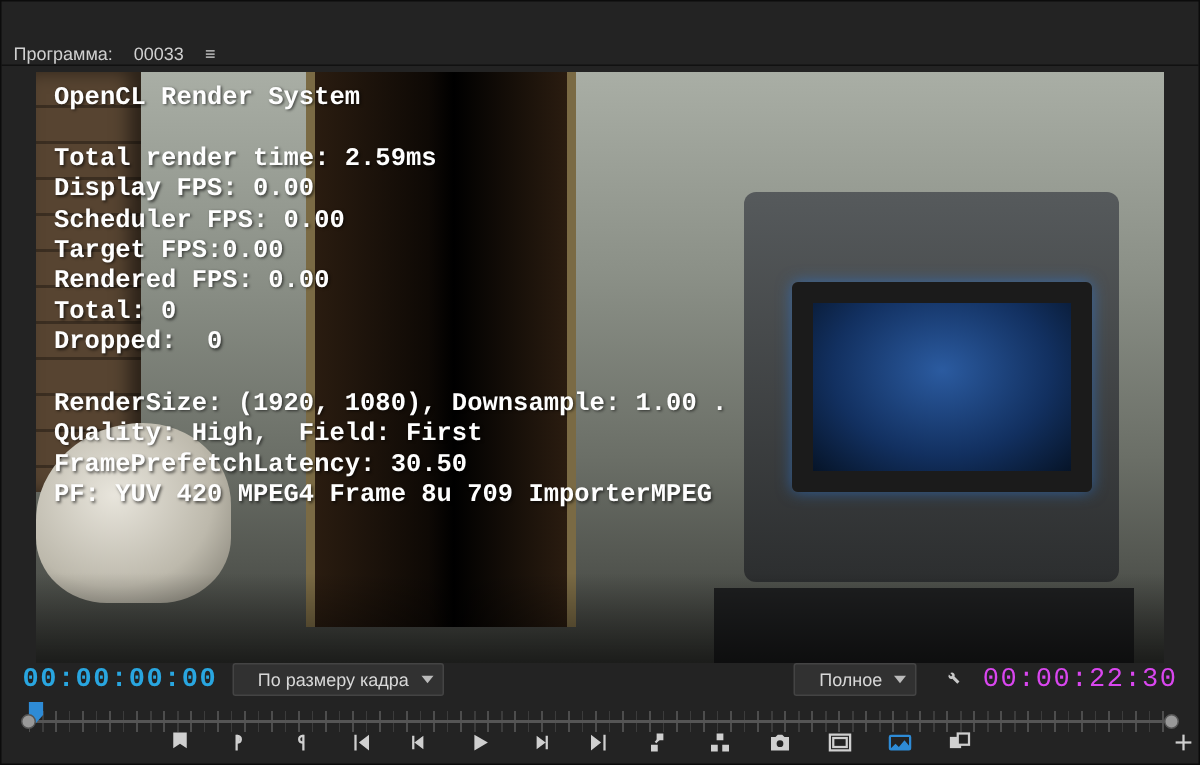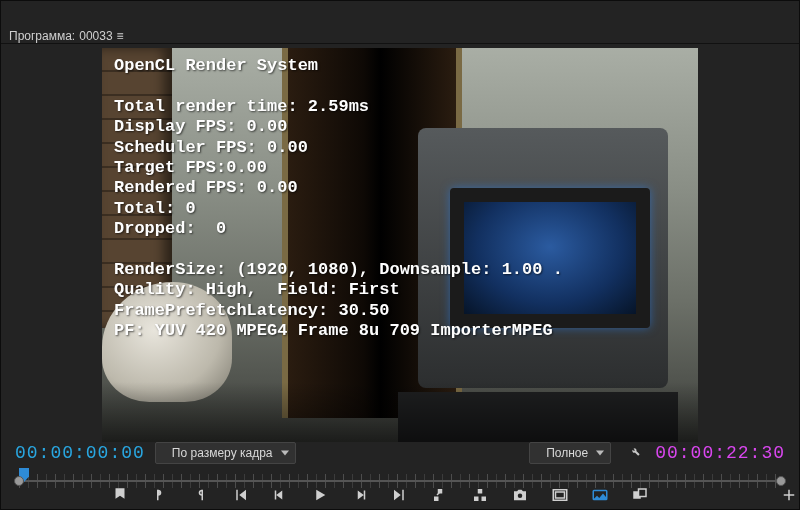--- a/index.html
+++ b/index.html
@@ -1,21 +1,21 @@
 <!DOCTYPE html>
 <html><head>
 <meta charset="utf-8">
 <style>
   * { box-sizing: border-box; margin: 0; padding: 0; }
   html, body { width: 800px; height: 510px; background: #1a1a1a; font-family: "Segoe UI", Arial, sans-serif; color: #c8c8c8; overflow: hidden; }
   .panel { width: 800px; height: 510px; background: #232323; border: 1px solid #0c0c0c; display: flex; flex-direction: column; }
-  .titlebar { height: 22px; display: flex; align-items: center; padding: 0 8px; gap: 4px; font-size: 12px; color: #d0d0d0; border-bottom: 1px solid #111; margin-top: 28px; }
+  .titlebar { height: 22px; display: flex; align-items: center; padding: 0 8px; gap: 14px; font-size: 12px; color: #d0d0d0; border-bottom: 1px solid #111; margin-top: 28px; }
   .titlebar .menu-icon { cursor: pointer; color: #d0d0d0; }
   .viewport-wrap { flex: 1; display: flex; align-items: center; justify-content: center; padding: 4px 4px 0 4px; }
-  .viewport { width: 596px; height: 394px; position: relative; background:
+  .viewport { width: 752px; height: 394px; position: relative; background:
       linear-gradient(180deg, #a9aea5 0%, #8a8f86 35%, #6b6f67 65%, #3d3f3b 100%);
       overflow: hidden; }
   
   .shelf { position:absolute; left:0; top:0; width:70px; height:280px;
     background: repeating-linear-gradient(#574431 0 22px, #3b2e21 22px 24px);
     box-shadow: inset -8px 0 12px rgba(0,0,0,0.5); }
   .bag { position:absolute; left:0; bottom:40px; width:130px; height:120px;
     background: radial-gradient(ellipse at 40% 40%, #e8e5dc 0%, #bdb9ac 60%, #7a776c 100%);
     border-radius: 60% 50% 40% 40%; }
   .door { position:absolute; left:180px; top:0; width:180px; height:370px;
@@ -28,21 +28,21 @@
     border: 14px solid #1b1b1b; border-radius: 4px; box-shadow: 0 0 10px rgba(40,120,220,.6); }
   .tv-floor { position:absolute; right:20px; bottom:0; width:280px; height:50px; background:#1e1f20; }
   .floor-shadow { position:absolute; left:0; bottom:0; width:100%; height:60px;
     background: linear-gradient(180deg, rgba(0,0,0,0), rgba(0,0,0,.55)); }
 
   .overlay { position:absolute; left:12px; top:8px; right:12px;
     font-family: "Courier New", monospace; font-weight: bold; font-size: 17px;
     line-height: 1.2; color: #fefefe; text-shadow: 1px 1px 2px rgba(0,0,0,.6); white-space: pre; }
 
   .controlbar { height: 34px; display:flex; align-items:center; padding: 0 14px; gap: 10px; }
-  .tc-current { font-family: "Courier New", monospace; color:#29a6e0; font-size:18px; font-weight:400; letter-spacing:1px; }
+  .tc-current { font-family: "Courier New", monospace; color:#29a6e0; font-size:18px; font-weight:700; letter-spacing:1px; }
   .tc-dur { font-family: "Courier New", monospace; color:#d946ef; font-size:18px; letter-spacing:1px; margin-left:auto; }
   .dropdown { background:#313131; border:1px solid #444; height:22px; font-size:12px; color:#d8d8d8;
     display:flex; align-items:center; padding:0 22px 0 16px; position:relative; border-radius:2px; cursor:pointer; }
   .dropdown::after { content:""; position:absolute; right:6px; top:50%; width:0;height:0;
     border-left:4px solid transparent; border-right:4px solid transparent; border-top:5px solid #bbb; transform:translateY(-50%);}
   .wrench { color:#c8c8c8; cursor:pointer; padding:0 4px; }
 
   .timeline { height: 34px; position:relative; padding: 0 18px; }
   .track { position:absolute; left:18px; right:18px; top:16px; height:2px; background:#555; }
   .ticks { position:absolute; left:18px; right:18px; top:10px; height:14px;

